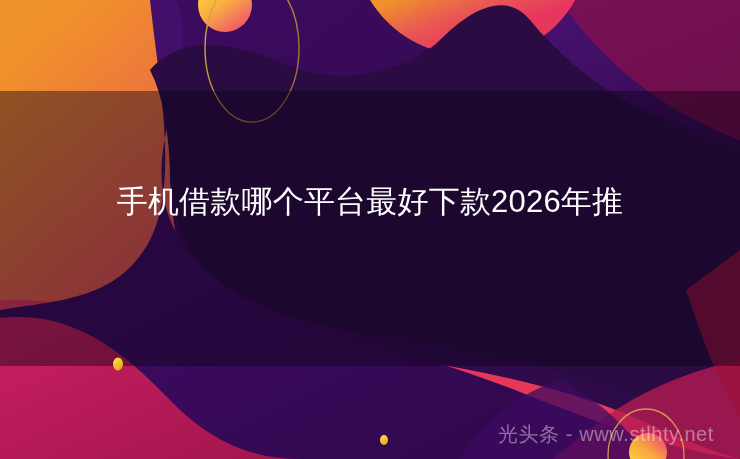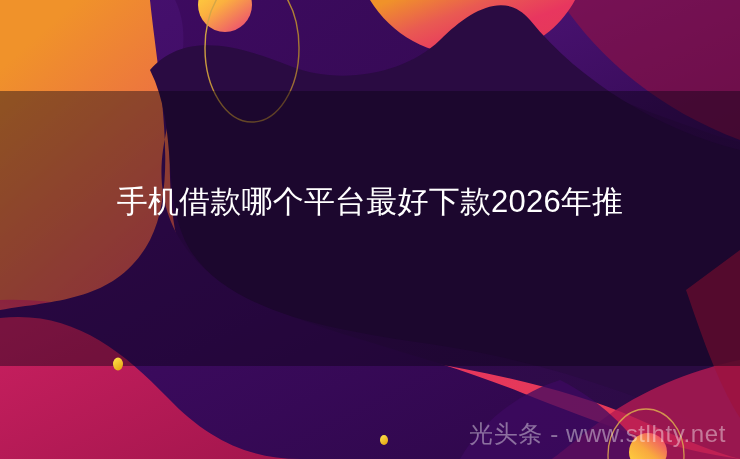--- a/index.html
+++ b/index.html
@@ -35,25 +35,25 @@
     display: block;
     color: #ffffff;
     font-size: 31px;
     line-height: 47px;
     letter-spacing: 0.2px;
     font-weight: 400;
     white-space: nowrap;
   }
   .watermark {
     position: absolute;
-    right: 14px;
+    right: 26px;
     bottom: 10px;
     z-index: 6;
     color: rgba(255,255,255,0.42);
-    font-size: 24px;
+    font-size: 20px;
     line-height: 30px;
     letter-spacing: 0.6px;
     white-space: nowrap;
     font-weight: 400;
   }
 </style>
 </head>
 <body>
 
 <div id="poster">

